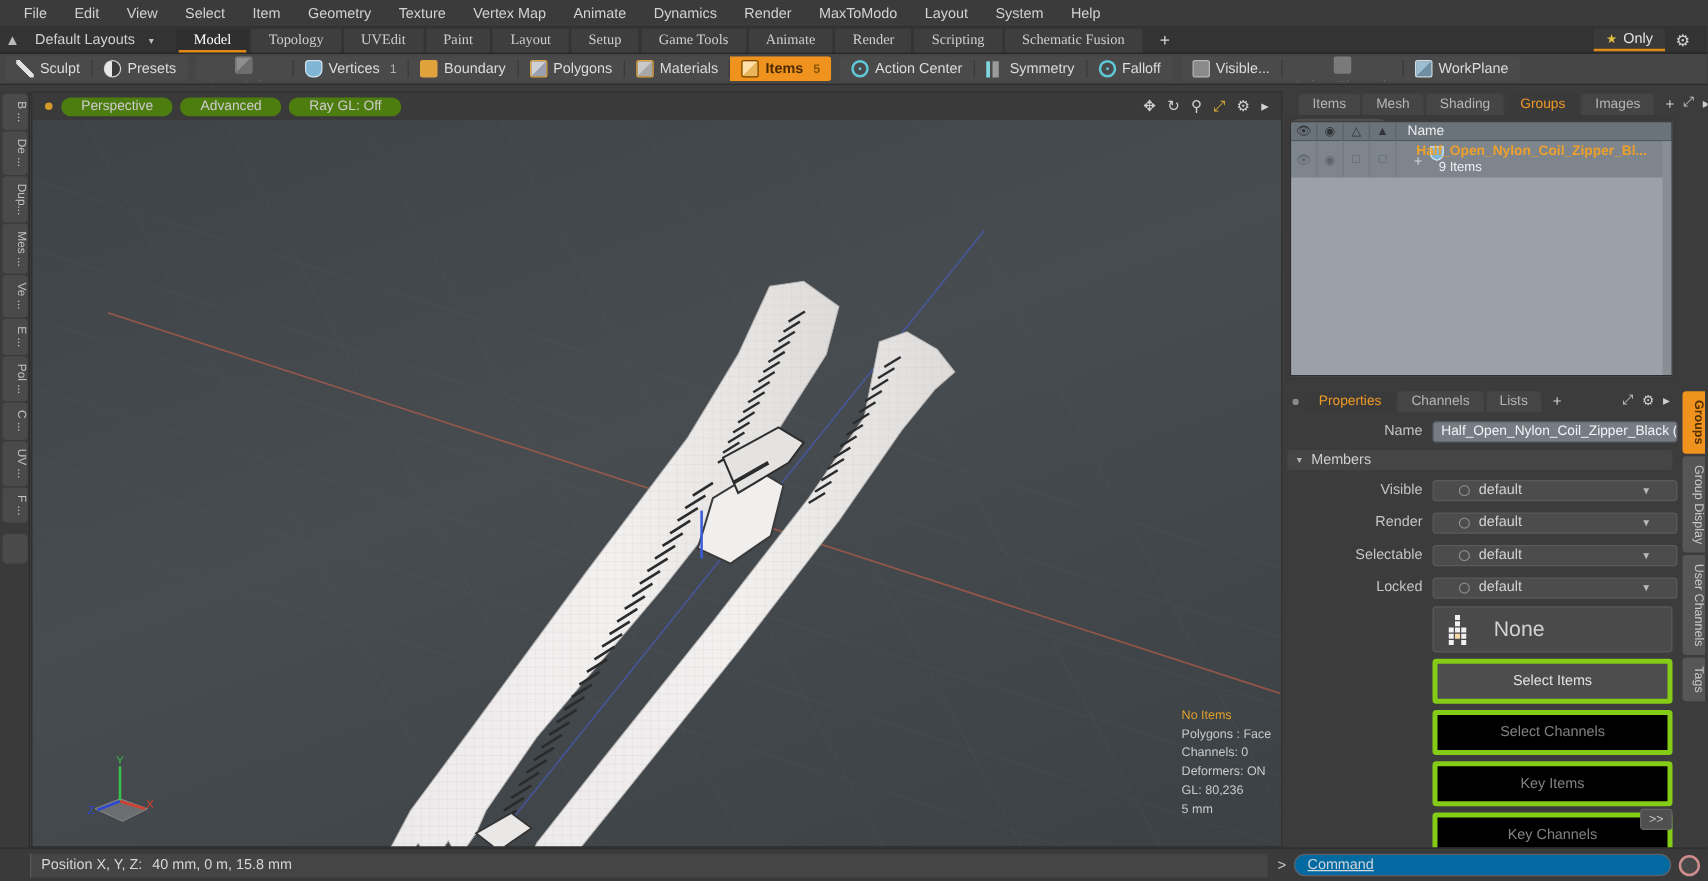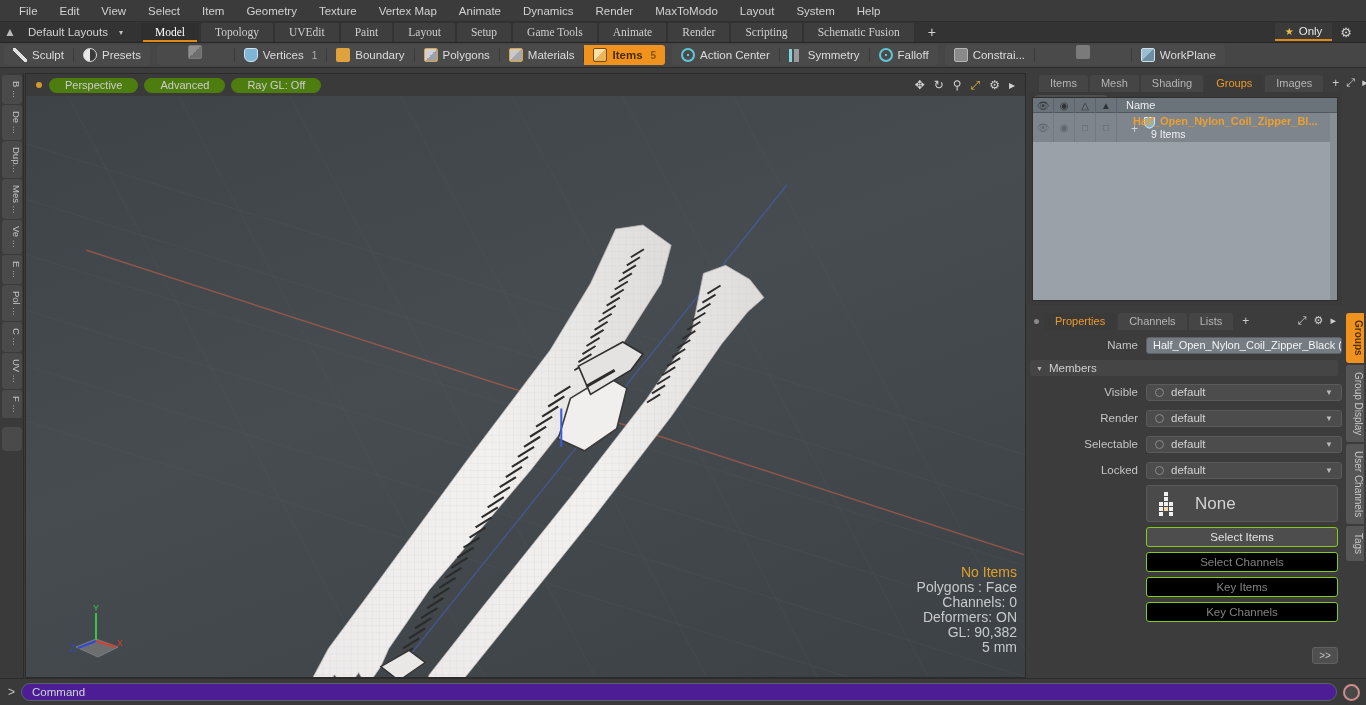--- a/index.html
+++ b/index.html
@@ -84,22 +84,22 @@
     font-size:11px; color:#cdcdcd; margin-right:6px; }
   .vp-icons{ margin-left:auto; display:flex; gap:9px; align-items:center; padding-right:4px; }
   .vp-icons span{ font-size:12px; color:#d2d2d2; }
   .vp-icons .gold{ color:#e3b135; }
 
   .vp-canvas{ position:absolute; inset:22px 0 0 0; overflow:hidden; }
   
   .vp-bg{ position:absolute; inset:0;
     background:linear-gradient(160deg,#3e4347 0%, #474c50 45%, #3c4145 100%); }
   .grid-plane{ position:absolute; inset:0; opacity:.55; }
-  .stats{ position:absolute; right:8px; bottom:22px; text-align:right;
-    font-size:14px; line-height:15px; color:#c9c9c9; z-index:4; }
+  .stats{ position:absolute; right:8px; bottom:22px; 
+    font-size:10px; line-height:15px; color:#c9c9c9; z-index:4; }
   .stats .hl{ color:#e0a02a; }
   .axisgiz{ position:absolute; left:40px; bottom:14px; width:62px; height:62px; z-index:4; }
 
   
   .rpanel{ position:absolute; right:0; top:0; width:340px; bottom:0; background:#3c3c3c; }
   .rrail{ position:absolute; right:0; top:240px; width:22px; }
   .rtab{ width:18px; margin:0 2px 2px 2px; background:#565656; border-radius:3px 0 0 3px;
     color:#c8c8c8; font-size:10px; writing-mode:vertical-rl; text-orientation:mixed;
     padding:7px 0; text-align:center; }
   .rtab.on{ background:#f0921e; color:#512f00; font-weight:bold; }
@@ -132,46 +132,46 @@
   .glist-body{ position:absolute; left:0; right:0; top:44px; bottom:0; background:#9aa1a8; }
   .gscroll{ position:absolute; right:0; top:15px; bottom:0; width:7px; background:#878e95; }
 
   
   .props{ position:absolute; left:2px; right:24px; top:238px; bottom:0; background:#3c3c3c; }
   .prow{ display:flex; align-items:center; height:22px; margin-bottom:4px; }
   .plabel{ width:118px; text-align:right; padding-right:8px; font-size:11.5px; color:#c4c4c4; }
   .pfield{ flex:1; height:17px; background:#757c83; border:1px solid #5b6167; border-radius:3px;
     font-size:11px; color:#f2f4f6; padding:0 6px; line-height:15px; overflow:hidden; white-space:nowrap; }
   .pdd{ flex:1; height:17px; background:#4c4c4c; border:1px solid #5a5a5a; border-radius:3px;
-    display:flex; align-items:center; padding:0 8px; font-size:11.5px; color:#d4d4d4; }
+    display:flex; align-items:center; padding:0 20px; font-size:11.5px; color:#d4d4d4; }
   .pdd .dot{ width:9px;height:9px;border-radius:50%;border:1px solid #8a8a8a;margin-right:7px; }
   .pdd .dn{ margin-left:auto; font-size:8px; color:#b9b9b9; }
   .section{ height:16px; background:#454545; border-radius:2px; display:flex; align-items:center;
     padding-left:6px; font-size:11.5px; color:#cfcfcf; margin:3px 4px 5px 2px; }
   .section .tri{ font-size:7px; margin-right:6px; color:#b5b5b5; }
   .nonebox{ margin-left:118px; margin-right:4px; height:37px; background:#4a4a4a;
     border:1px solid #5a5a5a; border-radius:3px; display:flex; align-items:center; padding-left:10px; }
   .nonebox .nl{ font-size:17px; color:#d2d2d2; margin-left:20px; }
-  .pbtn{ margin-left:118px; margin-right:4px; height:20px; background:#4d4d4d; border:1px solid #84cc16;
+  .pbtn{ margin-left:118px; margin-right:4px; height:36px; background:#4d4d4d; border:4px solid #84cc16;
     border-radius:3px; display:flex; align-items:center; justify-content:center;
     font-size:11.5px; color:#e2e2e2; margin-top:5px; }
   .pbtn.dim{ color:#828282; background:#000000; }
   .ggbtn{ position:absolute; right:4px; bottom:14px; width:26px; height:17px; background:#4f4f4f;
     border:1px solid #616161; border-radius:3px; font-size:10px; color:#c5c5c5;
     text-align:center; line-height:15px; }
 
   
   .statusbar{ position:absolute; left:0; right:0; bottom:0; height:27px; background:#3a3a3a;
     display:flex; align-items:center; border-top:1px solid #2c2c2c; }
   .sb-left{ margin-left:24px; width:990px; height:19px; background:#454545; border-left:1px solid #5a5a5a;
     display:flex; align-items:center; padding-left:8px; font-size:11.5px; color:#d6d6d6; gap:8px; }
   .sb-right{ flex:1; display:flex; align-items:center; gap:6px; padding:0 6px 0 8px; }
   .prompt{ font-size:12px; color:#c5c5c5; }
-  .cmd{ flex:1; height:18px; background:#4c1d95; border:1px solid #5b6167; border-radius:9px;
-    font-size:11.5px; color:#cfd6dd; padding:0 10px; line-height:16px; }
+  .cmd{ flex:1; height:18px; background:#0369a1; border:1px solid #5b6167; border-radius:9px;
+    font-size:11.5px; color:#cfd6dd; padding:0 10px; line-height:16px;text-decoration:underline; }
   .recdot{ width:17px;height:17px;border-radius:50%;border:2px solid #d08d8d;background:#484848; }
 </style>
 </head>
 <body>
 
 <div class="app">
 
   <div class="menubar">
     <div class="mi">File</div>
     <div class="mi">Edit</div>
@@ -282,21 +282,21 @@
       <div class="sep"></div>
       <div class="mbtn">
         <span class="icn target"></span>
         <span>Falloff</span>
       </div>
     </div>
 
     <div class="mgrp">
       <div class="mbtn">
         <span class="icn" style="background:#8a8a8a;border:1px solid #b5b5b5;border-radius:2px"></span>
-        <span>Constrai...</span>
+        <span>Visible...</span>
       </div>
       <div class="sep"></div>
       <div class="mbtn dim">
         <span class="icn dotgrid"></span>
         <span>Select Through</span>
       </div>
       <div class="sep"></div>
       <div class="mbtn">
         <span class="icn wpico"></span>
         <span>WorkPlane</span>
@@ -466,21 +466,21 @@
           <path d="M352,566 L380,550 L396,562 L370,580 Z" fill="#e9e8e7" stroke="#333" stroke-width="1.4"></path>
 
           <line x1="531" y1="310" x2="531" y2="348" stroke="#3b5bdb" stroke-width="2"></line>
         </svg>
 
         <div class="stats">
           <div class="hl">No Items</div>
           <div>Polygons : Face</div>
           <div>Channels: 0</div>
           <div>Deformers: ON</div>
-          <div>GL: 90,382</div>
+          <div>GL: 80,236</div>
           <div>5 mm</div>
         </div>
 
         <svg class="axisgiz" viewBox="0 0 62 62">
           <polygon points="10,46 30,38 52,46 32,56" fill="#8d8d8d" opacity="0.55" stroke="#b9b9b9" stroke-width="0.8"></polygon>
           <line x1="30" y1="40" x2="30" y2="12" stroke="#36c44a" stroke-width="2"></line>
           <line x1="30" y1="40" x2="50" y2="46" stroke="#d4402f" stroke-width="2"></line>
           <line x1="30" y1="40" x2="12" y2="47" stroke="#2f49d4" stroke-width="2"></line>
           <text x="27" y="10" fill="#36c44a" font-size="9" font-family="Liberation Sans, sans-serif">Y</text>
           <text x="51" y="45" fill="#d4402f" font-size="9" font-family="Liberation Sans, sans-serif">X</text>
@@ -620,20 +620,24 @@
       <div class="rrail">
         <div class="rtab on">Groups</div>
         <div class="rtab">Group Display</div>
         <div class="rtab">User Channels</div>
         <div class="rtab">Tags</div>
       </div>
     </div>
   </div>
 
   <div class="statusbar">
+    <div class="sb-left">
+      <span>Position X, Y, Z:</span>
+      <span>40 mm, 0 m, 15.8 mm</span>
+    </div>
     <div class="sb-right">
       <span class="prompt">&gt;</span>
       <div class="cmd">Command</div>
       <div class="recdot"></div>
     </div>
   </div>
 
 </div>
 
 </body></html>

